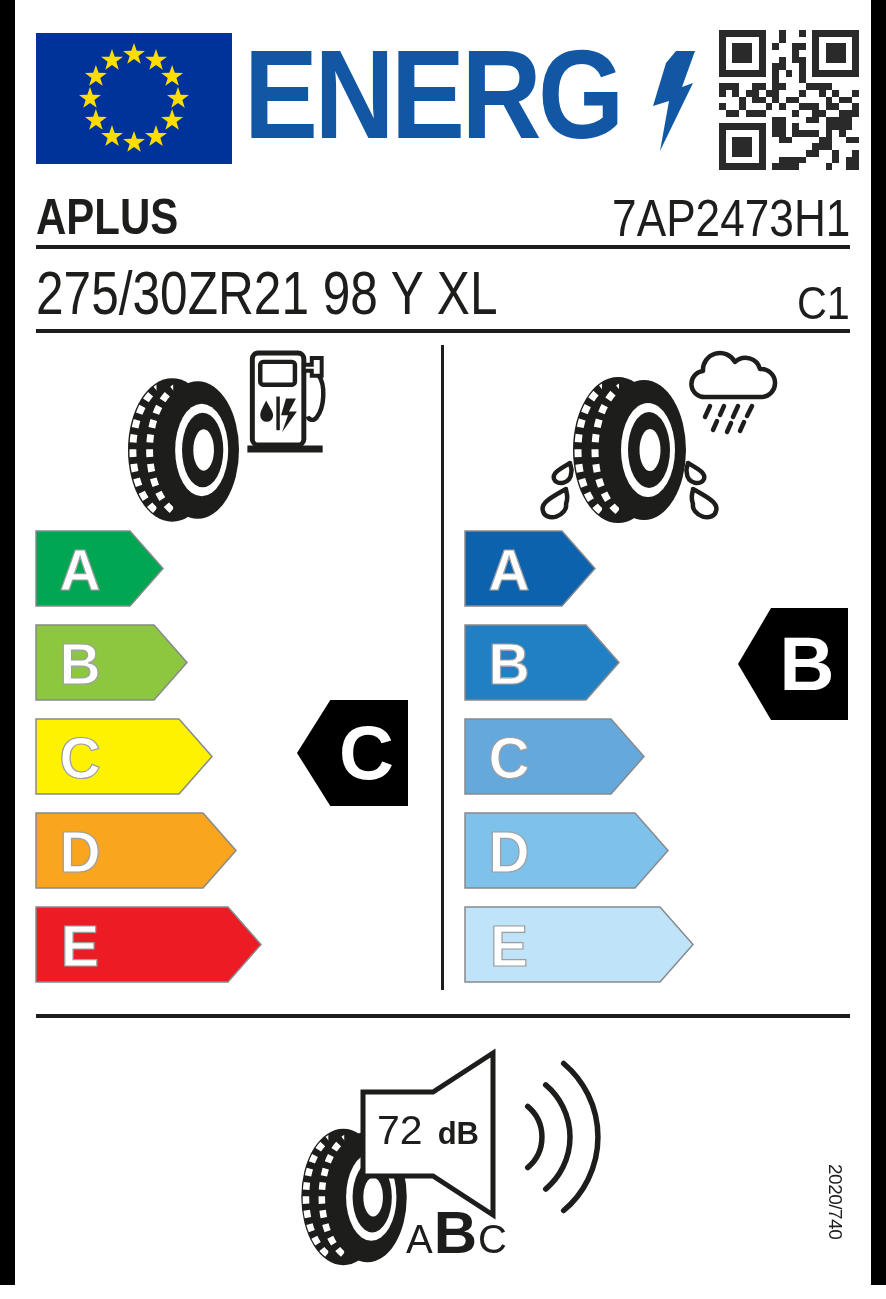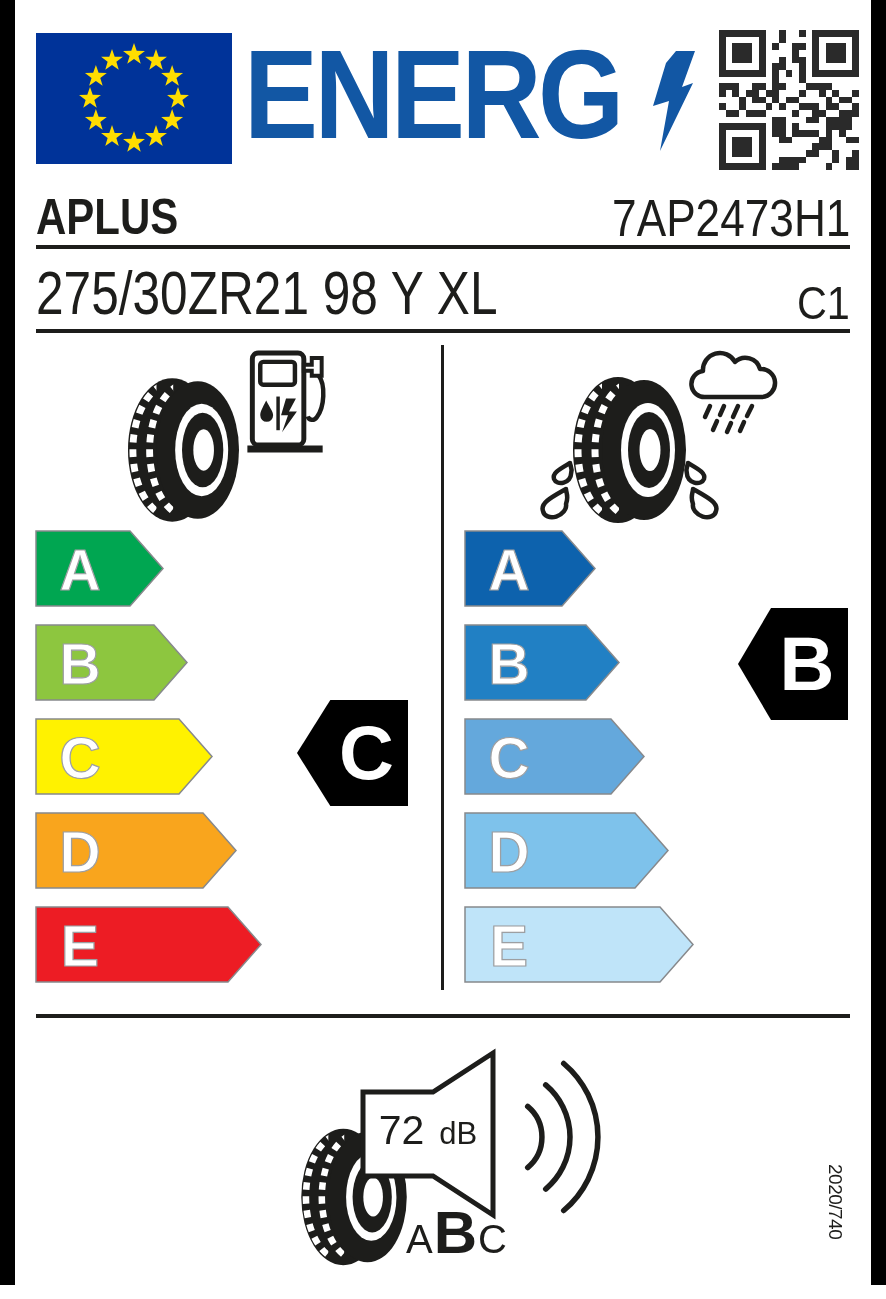--- a/index.html
+++ b/index.html
@@ -33,21 +33,21 @@
   .indicator{background:#000;color:#fff;font-weight:700;text-align:center;
              clip-path:polygon(0 50%,30% 0,100% 0,100% 100%,30% 100%);}
   .indicator span{display:block;padding-left:28px;font-size:76px;}
   .ind-fuel{left:297px;top:700px;width:111px;height:106px;}
   .ind-fuel span{line-height:106px;}
   .ind-wet{left:738px;top:608px;width:110px;height:112px;}
   .ind-wet span{line-height:112px;}
 
   .spk-text{left:366px;top:1107px;width:124px;text-align:center;white-space:nowrap;}
   .spk-text .v{font-size:41px;font-weight:400;}
-  .spk-text .u{font-size:31px;font-weight:400;margin-left:15px;}
+  .spk-text .u{font-size:31px;font-weight:700;margin-left:15px;}
   .abc{left:406px;top:1198px;width:120px;display:flex;align-items:baseline;}
   .abc .c-a,.abc .c-c{font-size:40px;font-weight:400;}
   .abc .c-b{font-size:60px;font-weight:700;margin:0 1px;}
   .reg{left:824px;top:1164px;writing-mode:vertical-rl;font-size:19px;letter-spacing:-.5px;
        white-space:nowrap;}
   svg{overflow:visible;}
 </style>
 </head>
 <body>
 

